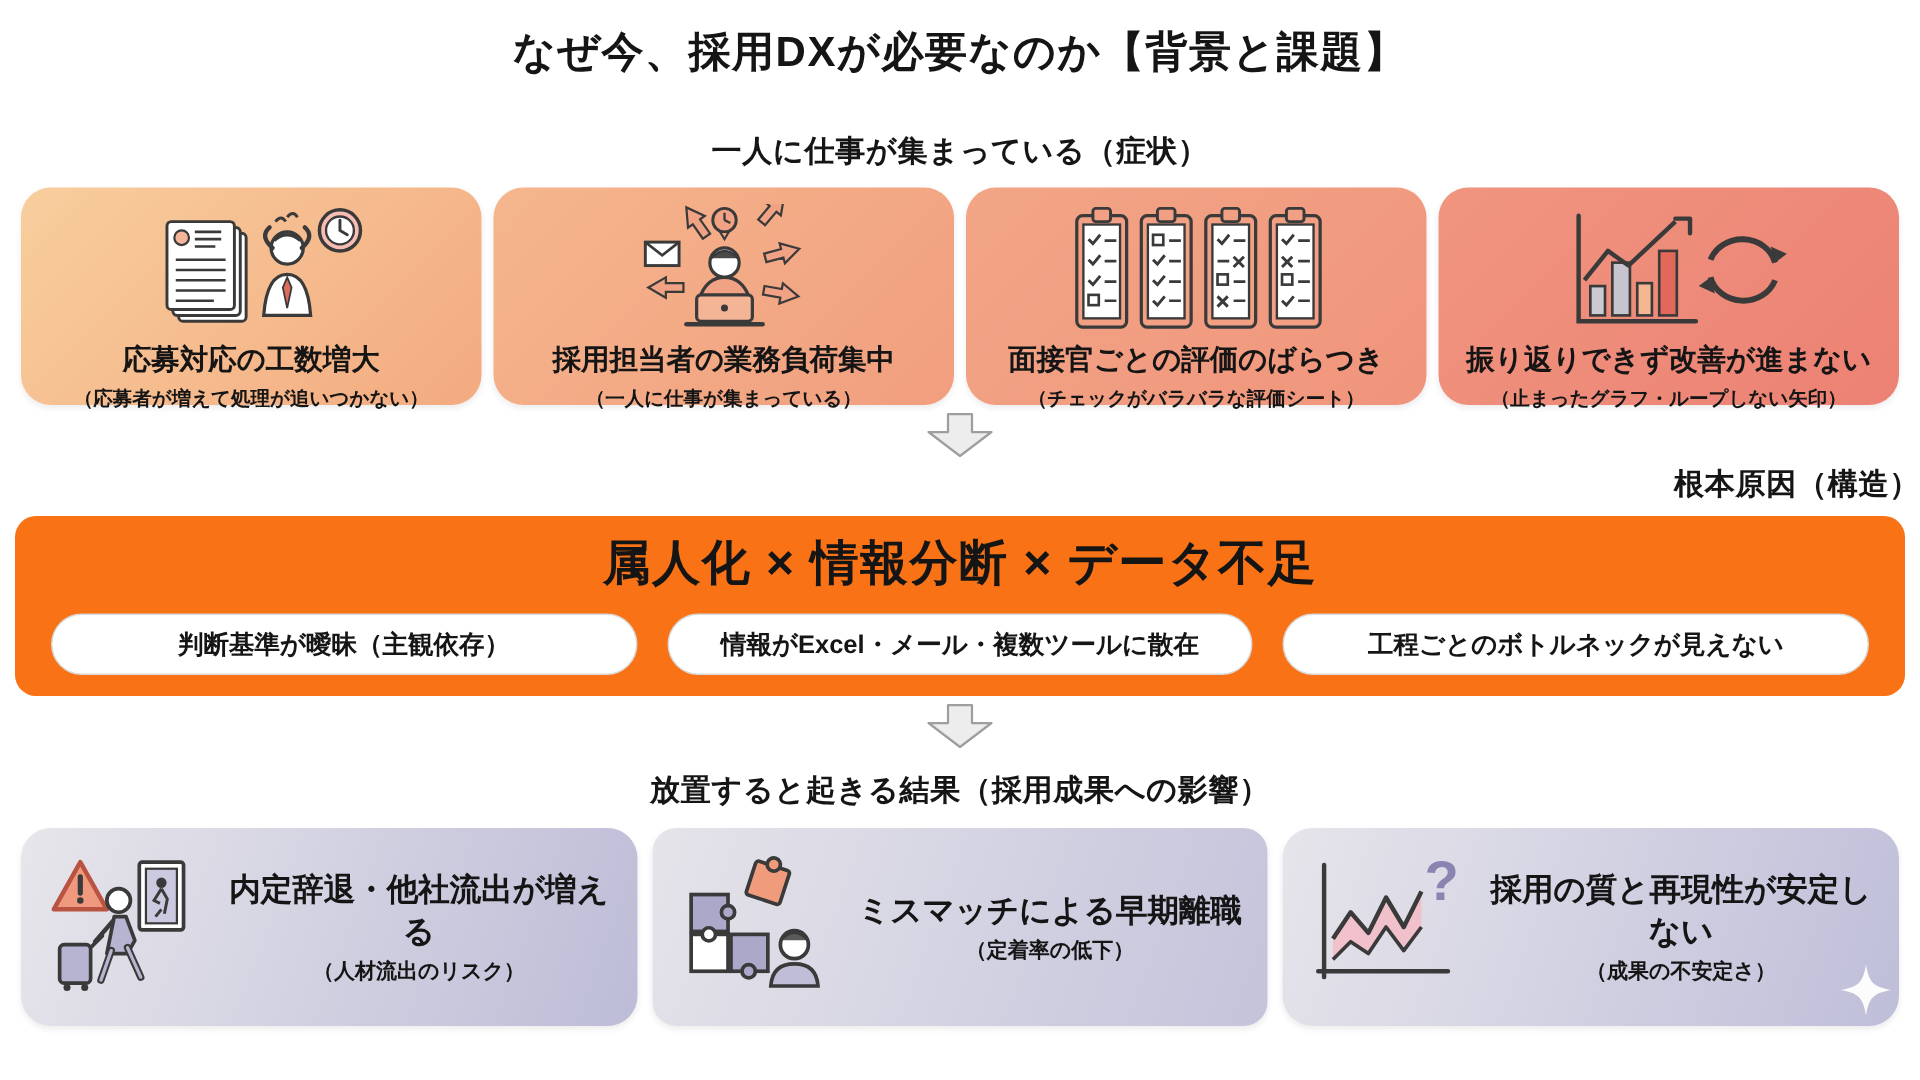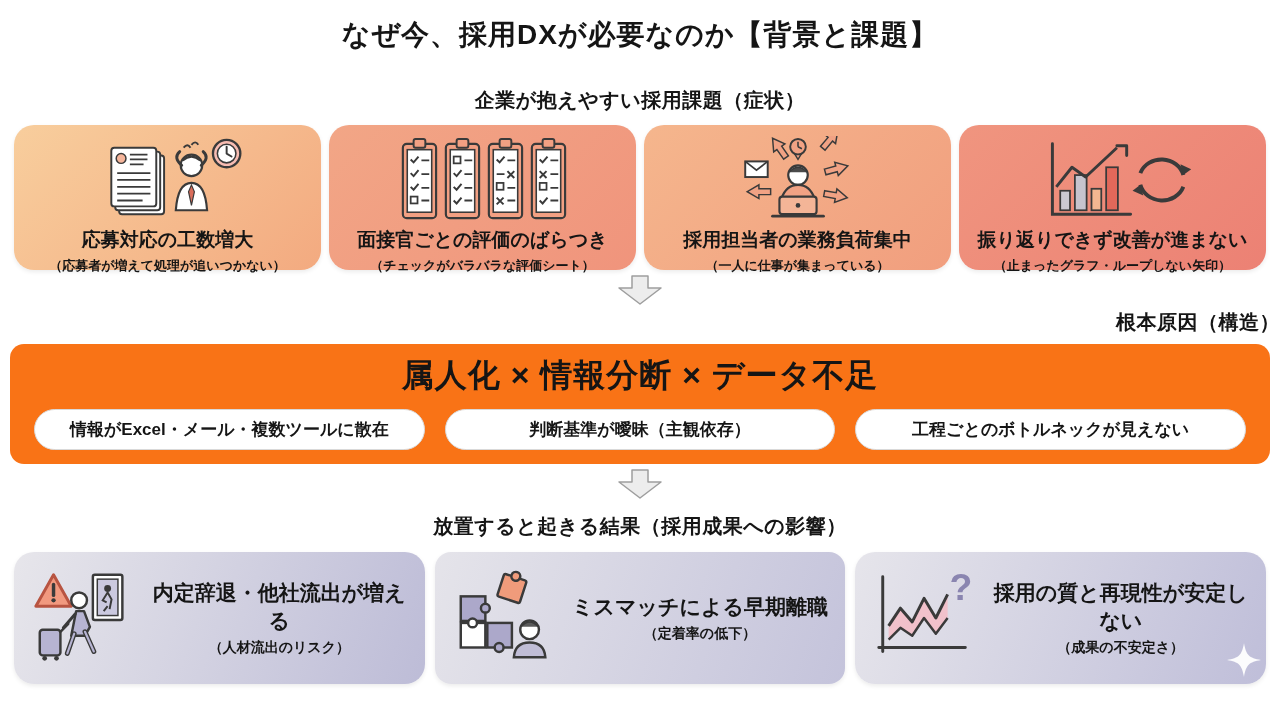--- a/index.html
+++ b/index.html
@@ -64,21 +64,21 @@
   svg { display:block; }
   .ink { stroke:#3a3a3a; }
 </style>
 </head>
 <body>
 
 <div class="canvas">
 
   <h1 class="title">なぜ今、採用DXが必要なのか【背景と課題】</h1>
 
-  <div class="sec-h sym">企業が抱えやすい採用課題（症状）</div>
+  <div class="sec-h sym">一人に仕事が集まっている（症状）</div>
 
   <div class="sym-row">
 
     <div class="sym-card c1">
       <div class="icon-area">
         <svg width="158" height="86" viewBox="0 0 160 88">
           <g>
             <rect x="30" y="20" width="46" height="60" rx="3" fill="#fff" class="ink" stroke-width="2"></rect>
             <rect x="26" y="16" width="46" height="60" rx="3" fill="#fff" class="ink" stroke-width="2"></rect>
             <rect x="22" y="12" width="46" height="60" rx="3" fill="#fff" class="ink" stroke-width="2"></rect>
@@ -96,20 +96,56 @@
           </g>
           <g>
             <circle cx="140" cy="18" r="14" fill="#F7BCB2" class="ink" stroke-width="2.4"></circle>
             <circle cx="140" cy="18" r="9.5" fill="#fff" class="ink" stroke-width="1.6"></circle>
             <path d="M140 18v-7M140 18l5 3" class="ink" stroke-width="2" fill="none" stroke-linecap="round"></path>
           </g>
         </svg>
       </div>
       <div class="card-title">応募対応の工数増大</div>
       <div class="card-sub">（応募者が増えて処理が追いつかない）</div>
+    </div>
+
+    <div class="sym-card c2">
+      <div class="icon-area">
+        <svg width="158" height="86" viewBox="0 0 160 88">
+          <defs>
+              <path id="arw" d="M0 4h12V0l12 7-12 7v-4H0z"></path>
+            </defs>
+          <g fill="#F1A284" class="ink" stroke-width="1.5">
+            <use href="#arw" transform="translate(62 26) rotate(-125)"></use>
+            <use href="#arw" transform="translate(100 8) rotate(-50)"></use>
+            <use href="#arw" transform="translate(106 30) rotate(-15)"></use>
+            <use href="#arw" transform="translate(108 52) rotate(10)"></use>
+            <use href="#arw" transform="translate(52 64) rotate(180)"></use>
+          </g>
+          <g>
+            <rect x="26" y="26" width="23" height="16" fill="#fff" class="ink" stroke-width="2"></rect>
+            <path d="M26 26l11.5 9L49 26" fill="none" class="ink" stroke-width="1.8"></path>
+          </g>
+          <g>
+            <circle cx="80" cy="11" r="8" fill="#F1A284" class="ink" stroke-width="2"></circle>
+            <path d="M80 11V6M80 11l4 2" fill="none" class="ink" stroke-width="1.6"></path>
+            <path d="M77 19l3 5 3-5z" fill="#F1A284" class="ink" stroke-width="1.4"></path>
+          </g>
+          <g>
+            <circle cx="80" cy="40" r="10" fill="#fff" class="ink" stroke-width="2.2"></circle>
+            <path d="M71 37q9-10 18 0" fill="#4a4a4a" class="ink" stroke-width="1.5"></path>
+            <path d="M63 64q5-14 17-14q12 0 17 14z" fill="#F1A284" class="ink" stroke-width="2.2"></path>
+            <rect x="61" y="62" width="38" height="18" rx="3" fill="#F4B597" class="ink" stroke-width="2.2"></rect>
+            <circle cx="80" cy="71" r="2.4" fill="#3a3a3a"></circle>
+            <path d="M54 82h52" class="ink" stroke-width="3" stroke-linecap="round"></path>
+          </g>
+        </svg>
+      </div>
+      <div class="card-title">採用担当者の業務負荷集中</div>
+      <div class="card-sub">（一人に仕事が集まっている）</div>
     </div>
 
     <div class="sym-card c3">
       <div class="icon-area">
         <svg width="170" height="86" viewBox="0 0 172 88">
           <g>
             <g transform="translate(2 0)">
               <rect x="2" y="8" width="34" height="76" rx="4" fill="#F2A083" class="ink" stroke-width="2.2"></rect>
               <rect x="6.5" y="14" width="25" height="64" fill="#fff" class="ink" stroke-width="1.6"></rect>
               <rect x="13" y="3" width="12" height="9" rx="2" fill="#F2A083" class="ink" stroke-width="2"></rect>
@@ -145,56 +181,20 @@
               <path d="M10 66l3 3 5-6" fill="none" class="ink" stroke-width="2"></path>
               <path d="M21 25h8M21 39h8M21 53h8M21 66h8" class="ink" stroke-width="1.8"></path>
             </g>
           </g>
         </svg>
       </div>
       <div class="card-title">面接官ごとの評価のばらつき</div>
       <div class="card-sub">（チェックがバラバラな評価シート）</div>
     </div>
 
-    <div class="sym-card c2">
-      <div class="icon-area">
-        <svg width="158" height="86" viewBox="0 0 160 88">
-          <defs>
-              <path id="arw" d="M0 4h12V0l12 7-12 7v-4H0z"></path>
-            </defs>
-          <g fill="#F1A284" class="ink" stroke-width="1.5">
-            <use href="#arw" transform="translate(62 26) rotate(-125)"></use>
-            <use href="#arw" transform="translate(100 8) rotate(-50)"></use>
-            <use href="#arw" transform="translate(106 30) rotate(-15)"></use>
-            <use href="#arw" transform="translate(108 52) rotate(10)"></use>
-            <use href="#arw" transform="translate(52 64) rotate(180)"></use>
-          </g>
-          <g>
-            <rect x="26" y="26" width="23" height="16" fill="#fff" class="ink" stroke-width="2"></rect>
-            <path d="M26 26l11.5 9L49 26" fill="none" class="ink" stroke-width="1.8"></path>
-          </g>
-          <g>
-            <circle cx="80" cy="11" r="8" fill="#F1A284" class="ink" stroke-width="2"></circle>
-            <path d="M80 11V6M80 11l4 2" fill="none" class="ink" stroke-width="1.6"></path>
-            <path d="M77 19l3 5 3-5z" fill="#F1A284" class="ink" stroke-width="1.4"></path>
-          </g>
-          <g>
-            <circle cx="80" cy="40" r="10" fill="#fff" class="ink" stroke-width="2.2"></circle>
-            <path d="M71 37q9-10 18 0" fill="#4a4a4a" class="ink" stroke-width="1.5"></path>
-            <path d="M63 64q5-14 17-14q12 0 17 14z" fill="#F1A284" class="ink" stroke-width="2.2"></path>
-            <rect x="61" y="62" width="38" height="18" rx="3" fill="#F4B597" class="ink" stroke-width="2.2"></rect>
-            <circle cx="80" cy="71" r="2.4" fill="#3a3a3a"></circle>
-            <path d="M54 82h52" class="ink" stroke-width="3" stroke-linecap="round"></path>
-          </g>
-        </svg>
-      </div>
-      <div class="card-title">採用担当者の業務負荷集中</div>
-      <div class="card-sub">（一人に仕事が集まっている）</div>
-    </div>
-
     <div class="sym-card c4">
       <div class="icon-area">
         <svg width="158" height="86" viewBox="0 0 160 88">
           <g>
             <path d="M18 8v72h80" fill="none" class="ink" stroke-width="3" stroke-linecap="round"></path>
             <rect x="26" y="56" width="10" height="20" fill="#CBC9D1" class="ink" stroke-width="1.8"></rect>
             <rect x="41" y="40" width="12" height="36" fill="#C6C4CE" class="ink" stroke-width="1.8"></rect>
             <rect x="58" y="54" width="10" height="22" fill="#F3B791" class="ink" stroke-width="1.8"></rect>
             <rect x="73" y="32" width="12" height="44" fill="#E2685A" class="ink" stroke-width="1.8"></rect>
             <path d="M22 52l16-20 14 10 32-30" fill="none" class="ink" stroke-width="3" stroke-linejoin="round"></path>
@@ -218,22 +218,22 @@
     <svg width="46" height="30" viewBox="0 0 46 30">
         <path d="M15 1H31V13H44L23 29L2 13H15Z" fill="#EDEDED" stroke="#9e9e9e" stroke-width="1.5" stroke-linejoin="round"></path>
       </svg>
   </div>
 
   <div class="sec-h root">根本原因（構造）</div>
 
   <div class="root-box">
     <div class="root-main">属人化 × 情報分断 × データ不足</div>
     <div class="pill-row">
+      <div class="pill">判断基準が曖昧（主観依存）</div>
       <div class="pill">情報がExcel・メール・複数ツールに散在</div>
-      <div class="pill">判断基準が曖昧（主観依存）</div>
       <div class="pill">工程ごとのボトルネックが見えない</div>
     </div>
   </div>
 
   <div class="arrow-wrap">
     <svg width="46" height="30" viewBox="0 0 46 30">
         <path d="M15 1H31V13H44L23 29L2 13H15Z" fill="#EDEDED" stroke="#9e9e9e" stroke-width="1.5" stroke-linejoin="round"></path>
       </svg>
   </div>
 

